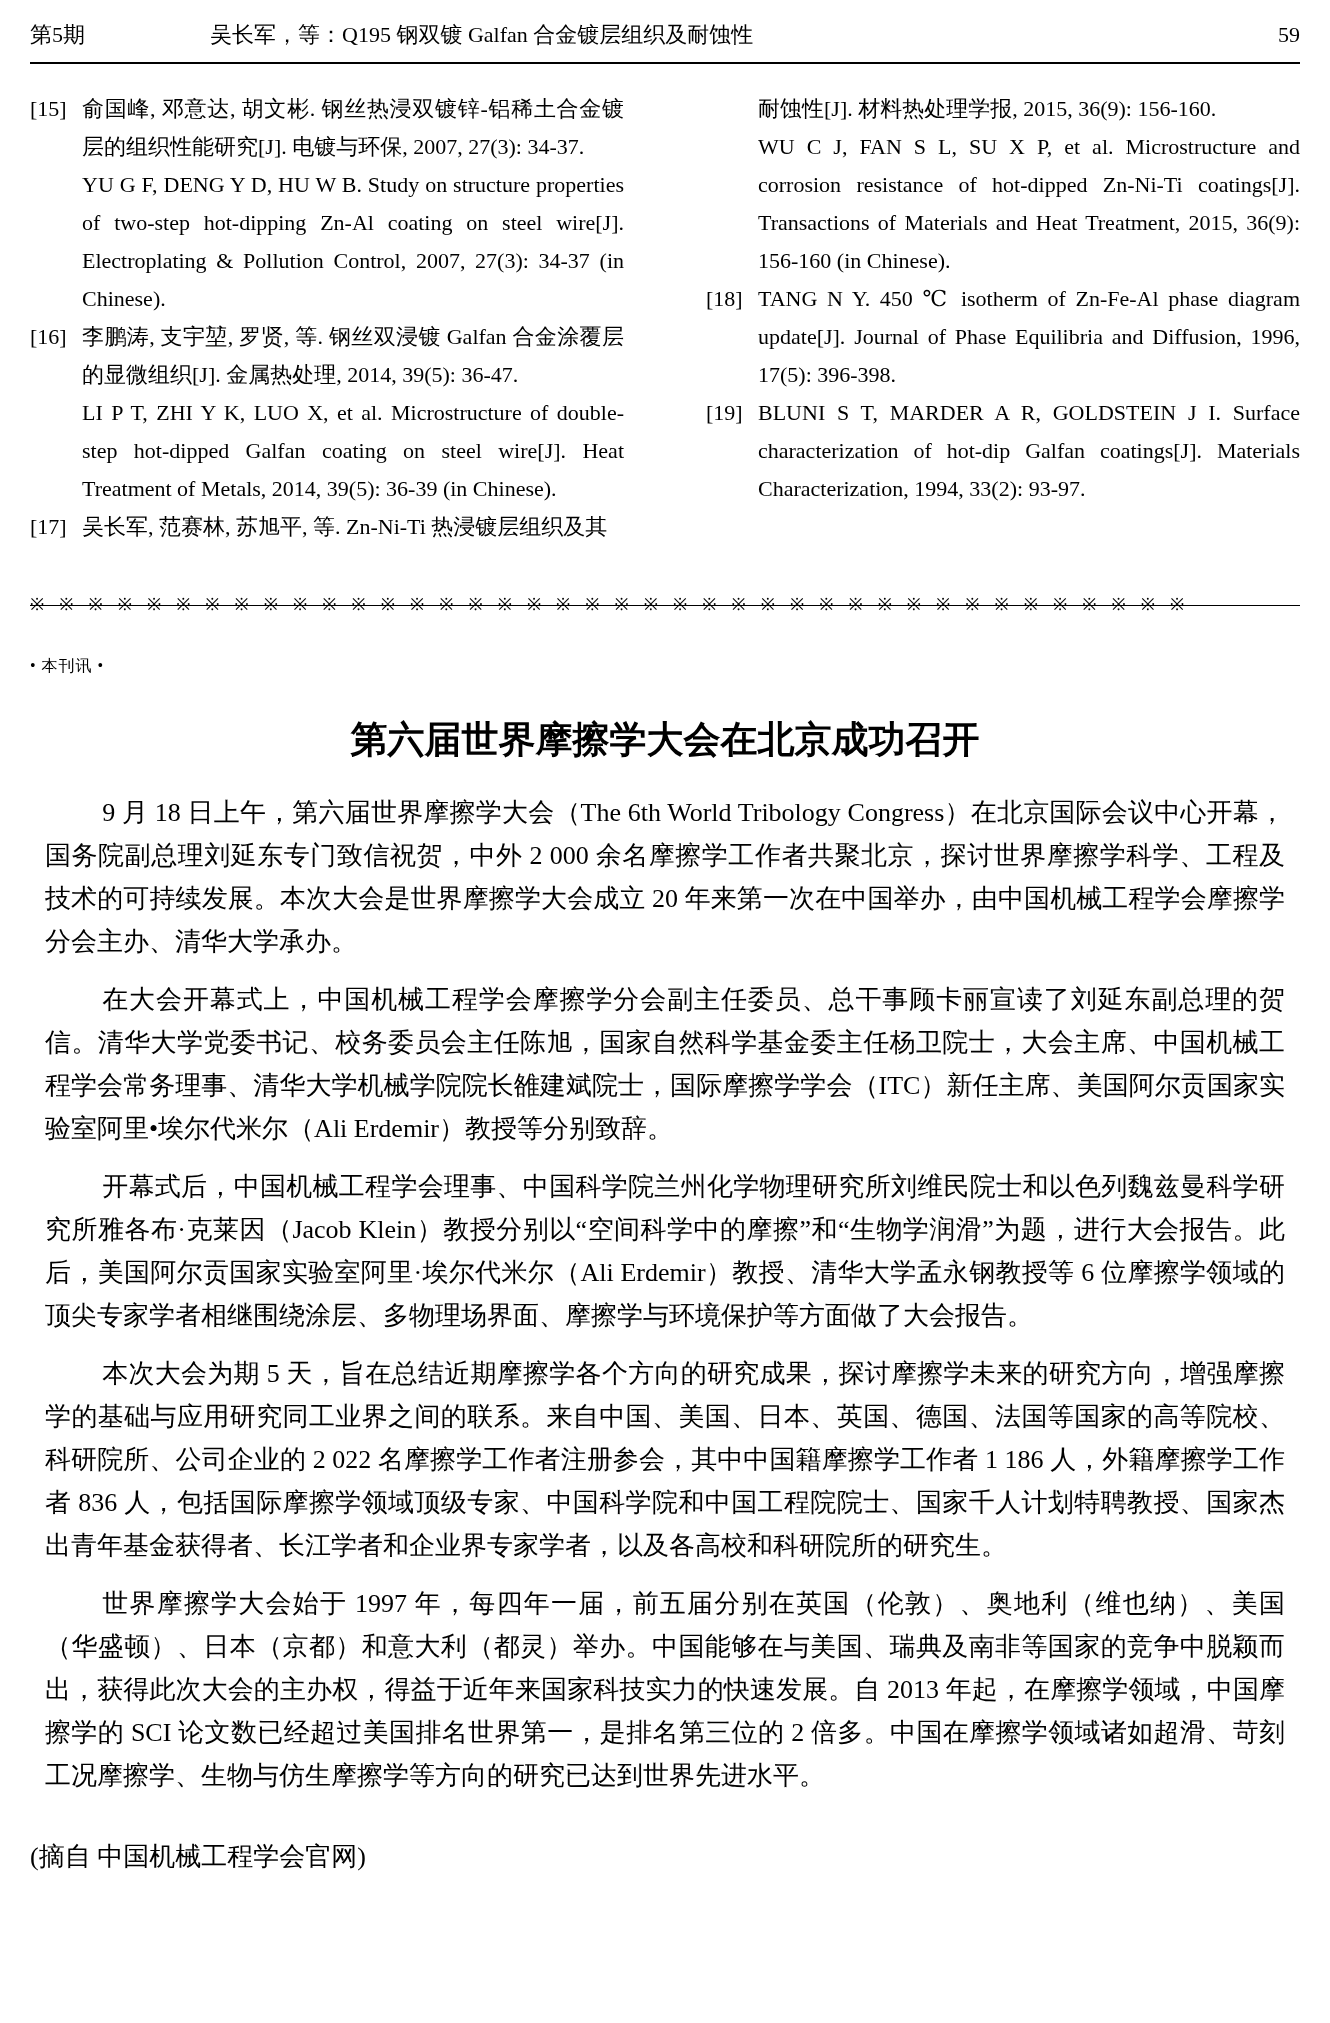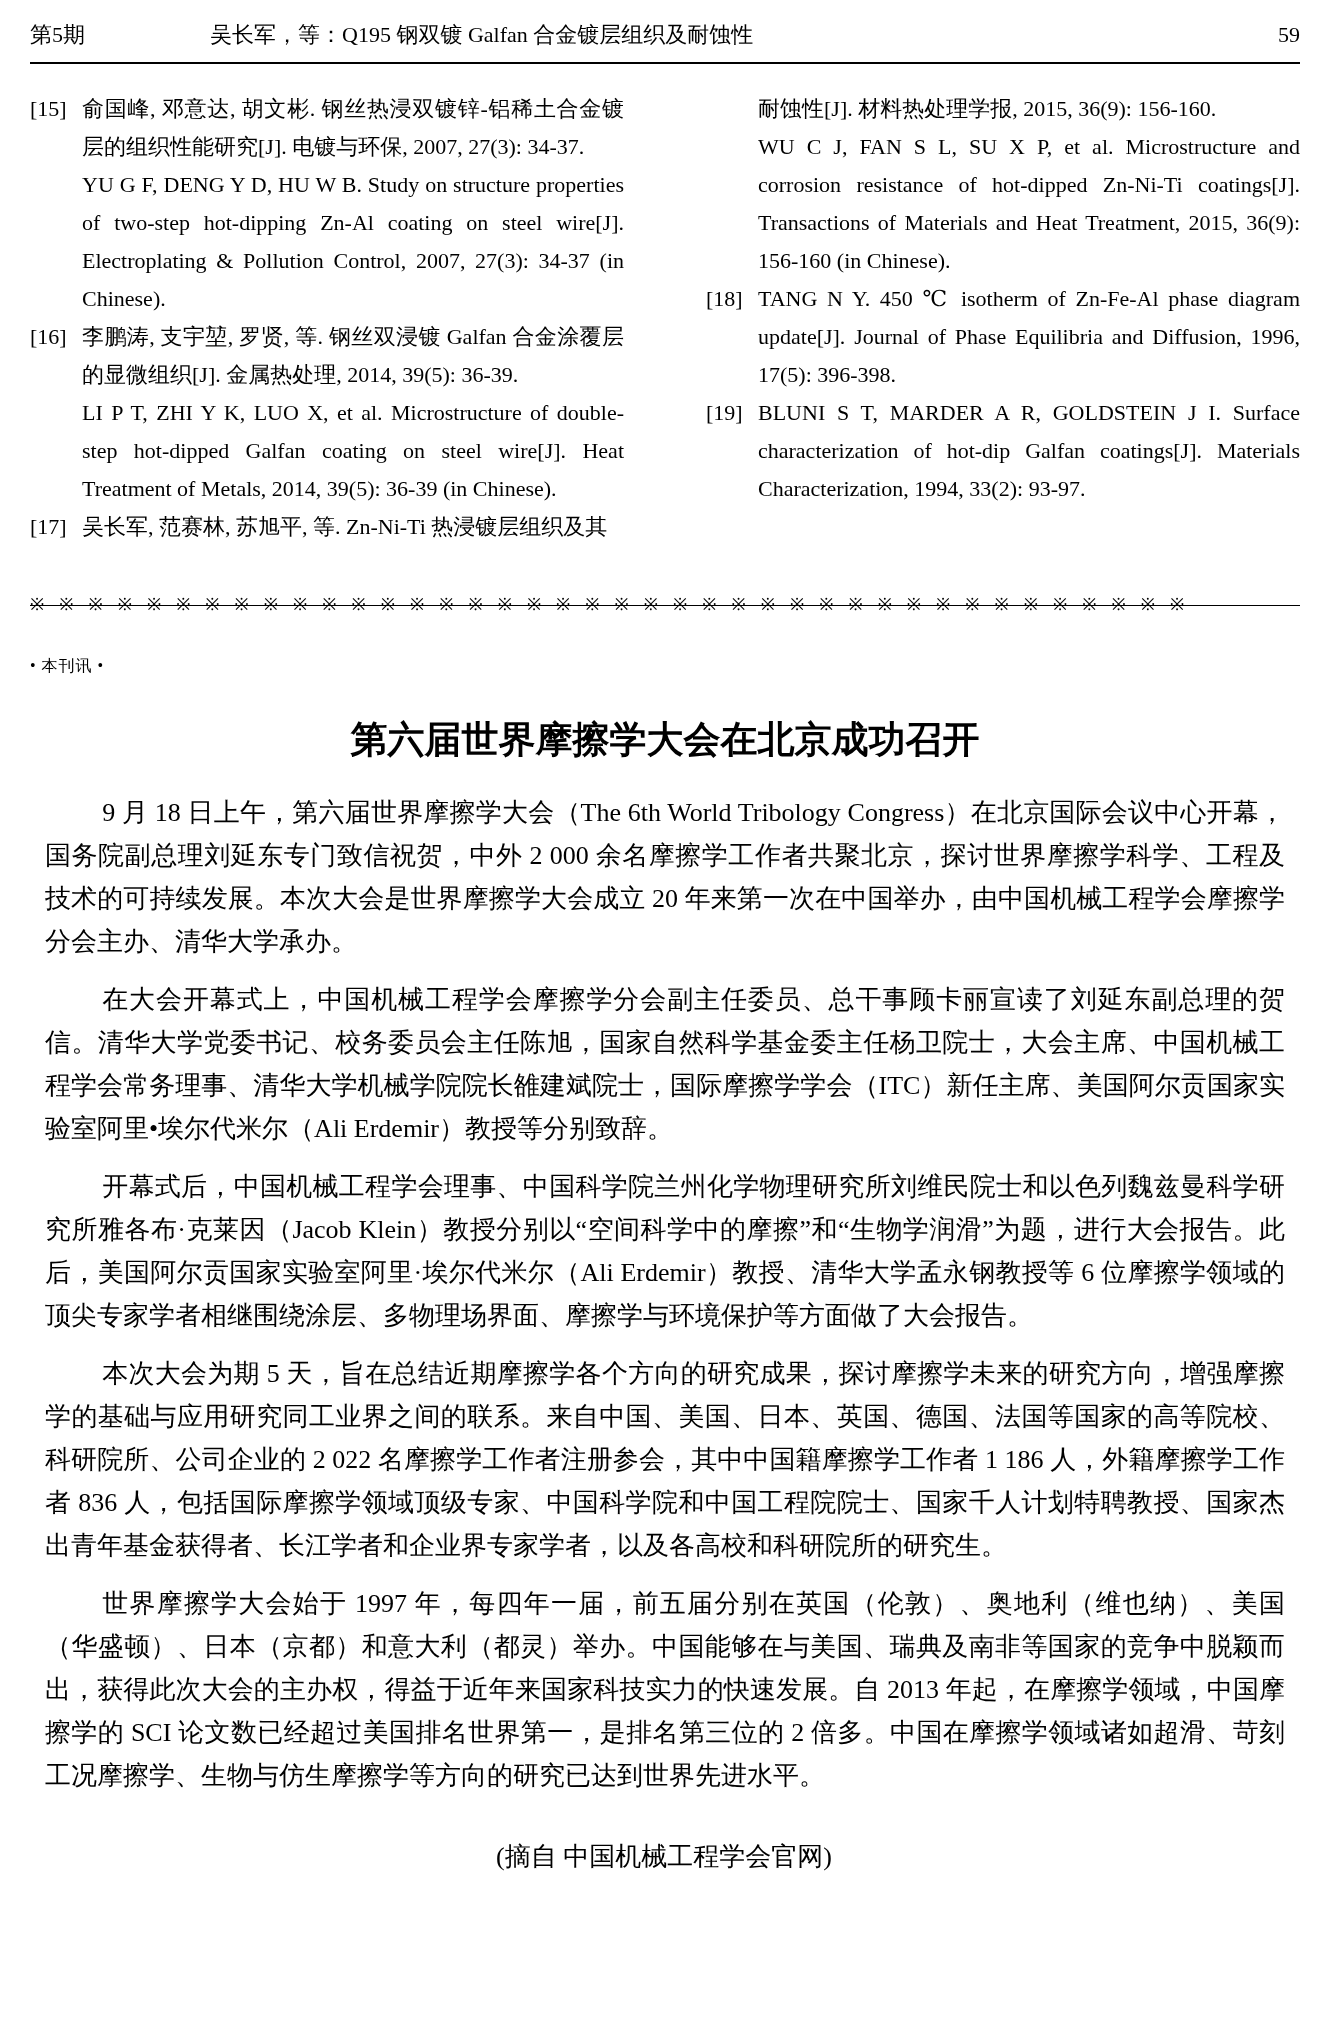--- a/index.html
+++ b/index.html
@@ -83,21 +83,21 @@
     font-size: 26px;
     line-height: 43px;
   }
   .news-body p {
     margin: 15px;
     text-align: justify;
     text-indent: 2.2em;
   }
   .news-source {
     margin-top: 42px;
-    text-align: center;
+    text-align: left;
     font-size: 26px;
     padding-right: 2px;
   }
 </style>
 </head>
 <body>
 
 <div class="page">
 
   <div class="pg-header">
@@ -113,21 +113,21 @@
         <span class="ref-num">[15]</span>
         <div class="ref-body">
           <div>俞国峰, 邓意达, 胡文彬. 钢丝热浸双镀锌-铝稀土合金镀层的组织性能研究[J]. 电镀与环保, 2007, 27(3): 34-37.</div>
           <div>YU G F, DENG Y D, HU W B. Study on structure properties of two-step hot-dipping Zn-Al coating on steel wire[J]. Electroplating &amp; Pollution Control, 2007, 27(3): 34-37 (in Chinese).</div>
         </div>
       </div>
 
       <div class="ref">
         <span class="ref-num">[16]</span>
         <div class="ref-body">
-          <div>李鹏涛, 支宇堃, 罗贤, 等. 钢丝双浸镀 Galfan 合金涂覆层的显微组织[J]. 金属热处理, 2014, 39(5): 36-39.</div>
+          <div>李鹏涛, 支宇堃, 罗贤, 等. 钢丝双浸镀 Galfan 合金涂覆层的显微组织[J]. 金属热处理, 2014, 39(5): 36-47.</div>
           <div>LI P T, ZHI Y K, LUO X, et al. Microstructure of double-step hot-dipped Galfan coating on steel wire[J]. Heat Treatment of Metals, 2014, 39(5): 36-39 (in Chinese).</div>
         </div>
       </div>
 
       <div class="ref">
         <span class="ref-num">[17]</span>
         <div class="ref-body">
           <div>吴长军, 范赛林, 苏旭平, 等. Zn-Ni-Ti 热浸镀层组织及其</div>
         </div>
       </div>

